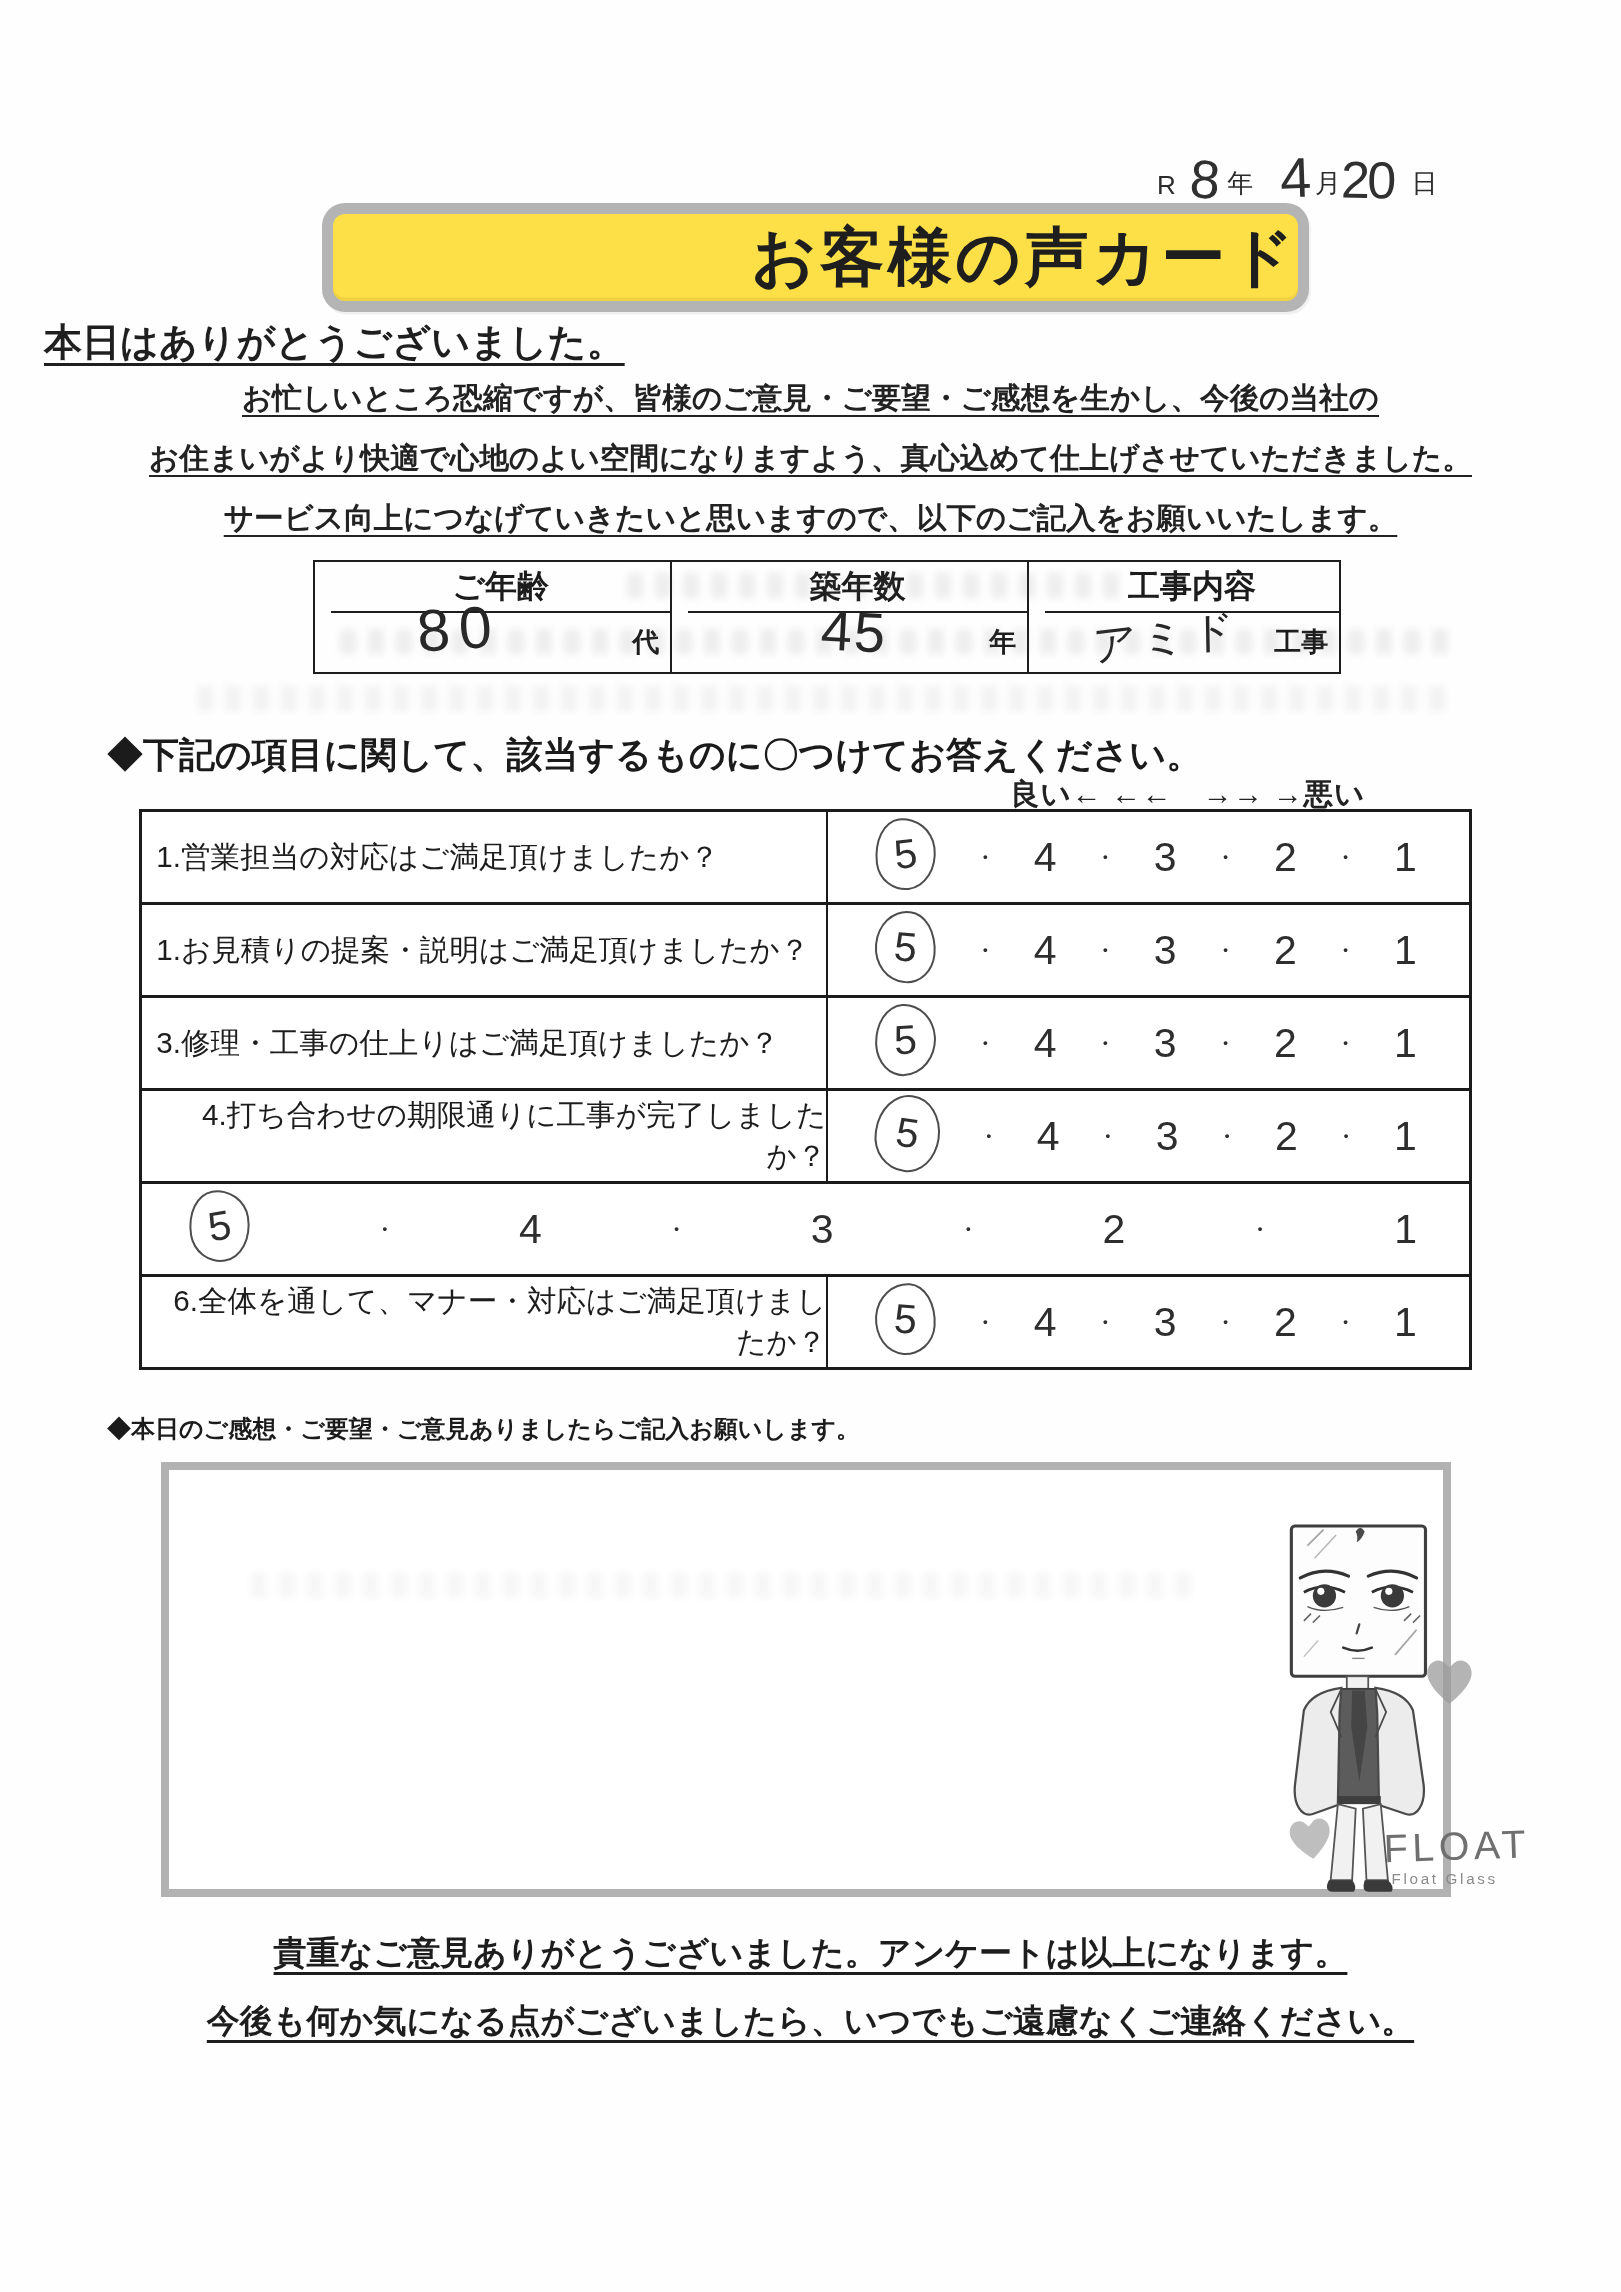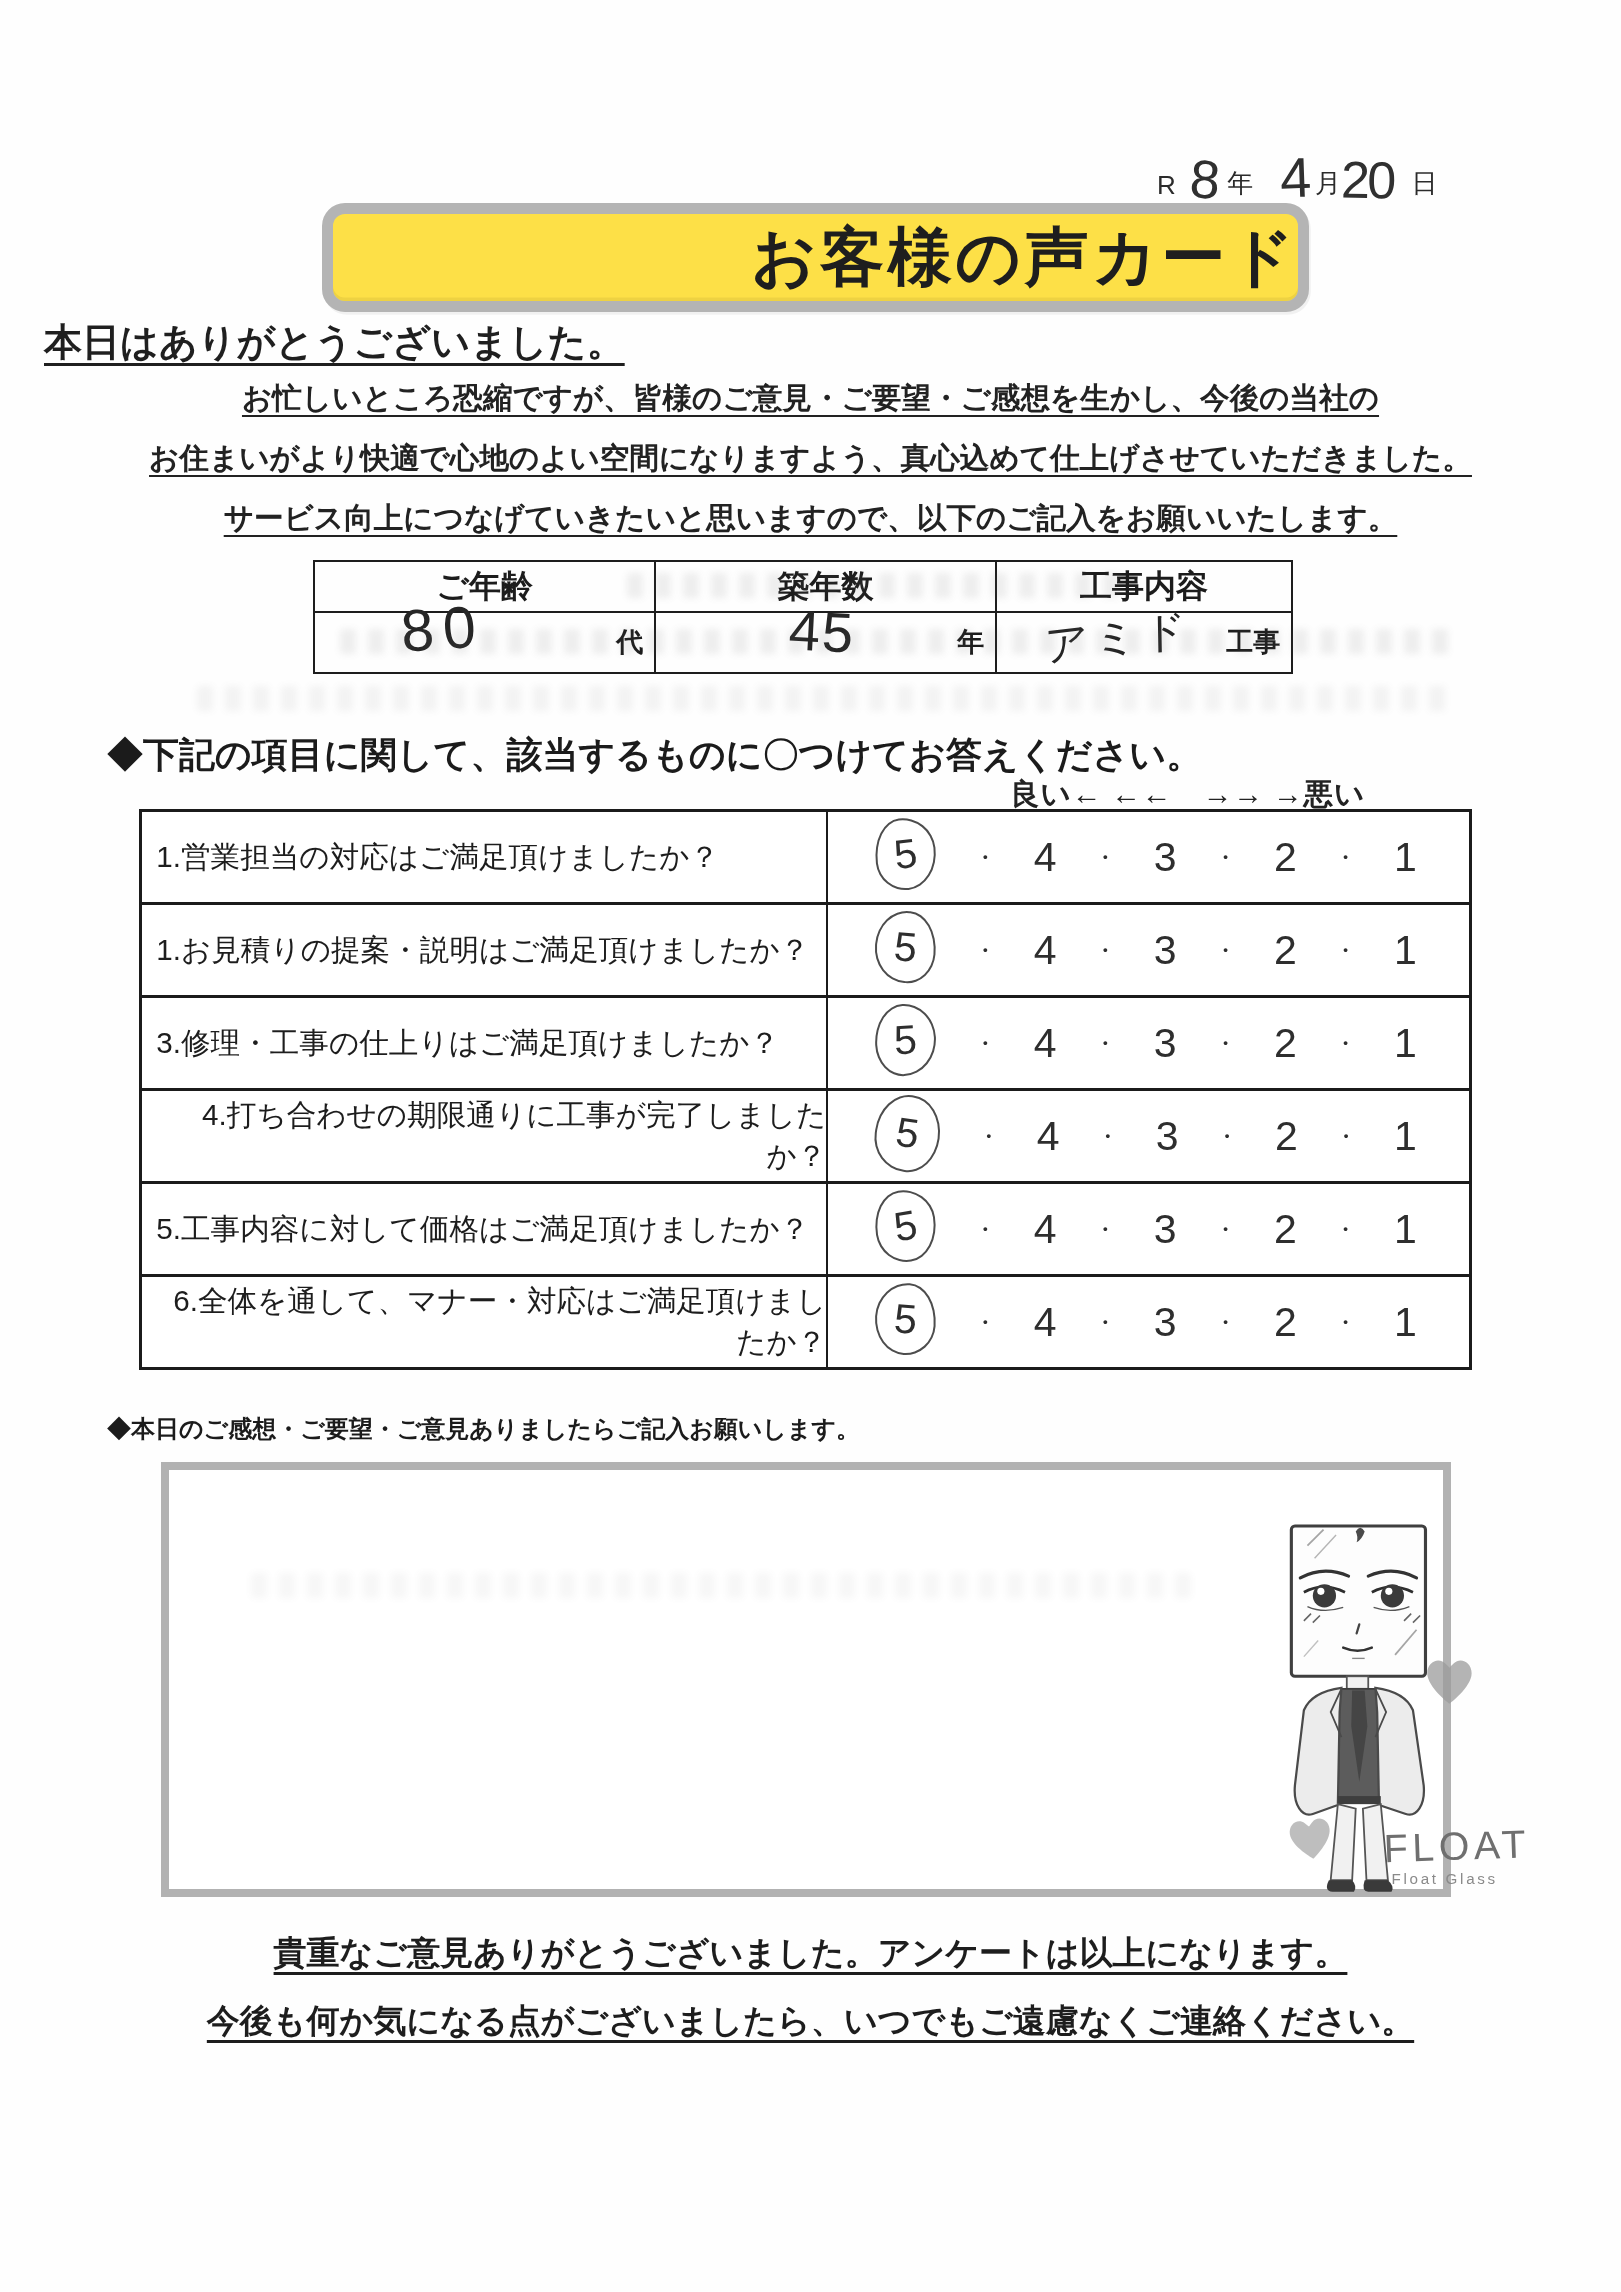--- a/index.html
+++ b/index.html
@@ -29,21 +29,21 @@
   .greeting{
     position:absolute;top:317px;left:0;width:1621px;text-align:left;
     font-size:38px;font-weight:bold;color:#1f1f1f;padding-left:44px;
   }
   .greeting span{text-decoration:underline;text-underline-offset:8px;text-decoration-thickness:2.7px;}
   .intro{position:absolute;top:378px;left:0;width:1621px;text-align:center;}
   .intro div{font-size:29.6px;font-weight:bold;margin-bottom:19px;color:#222;}
   .intro div span{text-decoration:underline;text-underline-offset:7.2px;text-decoration-thickness:2.2px;}
   
   .info-table{position:absolute;left:313px;top:560px;display:flex;border:2.7px solid #1d1d1d;background:transparent;}
-  .info-col{border-right:2.7px solid #1d1d1d;}
+  .info-col{border-right:2.7px solid #1d1d1d;padding-left:16px;}
   .info-col:last-child{border-right:none;}
   .info-th{height:49px;display:flex;align-items:center;justify-content:center;
     font-size:32px;font-weight:bold;border-bottom:2.7px solid #1d1d1d;color:#1c1c1c;}
   .info-td{height:59px;position:relative;}
   .unit{position:absolute;right:10.7px;bottom:12.5px;font-size:27px;font-weight:bold;color:#1c1c1c;}
   .hw{position:absolute;font-weight:400;}
   .hw-age{font-size:59px;left:86px;top:-18px;transform:rotate(-4deg);letter-spacing:9px;}
   .hw-years{font-size:56px;left:133px;top:-14.3px;transform:rotate(3deg);letter-spacing:1.8px;}
   .hw-work{font-size:43px;left:47px;top:-3.6px;transform:rotate(-7deg) skewX(-6deg);letter-spacing:5.4px;}
   
@@ -199,21 +199,20 @@
         <span class="num">4</span>
         <span class="dot">・</span>
         <span class="num">3</span>
         <span class="dot">・</span>
         <span class="num">2</span>
         <span class="dot">・</span>
         <span class="num">1</span>
       </div>
     </div>
     <div class="q-row">
-      <div class="q-cell">5.工事内容に対して価格はご満足頂けましたか？</div>
       <div class="r-cell">
         <span class="num circled">5</span>
         <span class="dot">・</span>
         <span class="num">4</span>
         <span class="dot">・</span>
         <span class="num">3</span>
         <span class="dot">・</span>
         <span class="num">2</span>
         <span class="dot">・</span>
         <span class="num">1</span>

